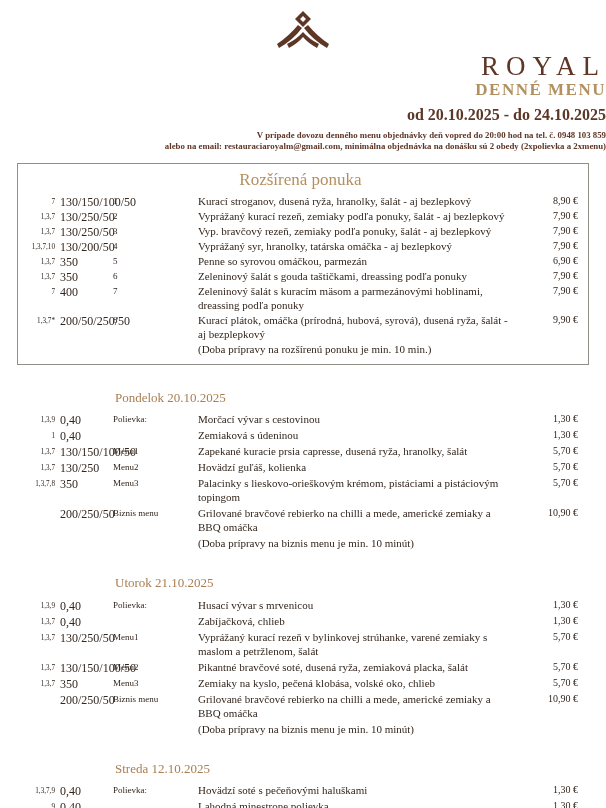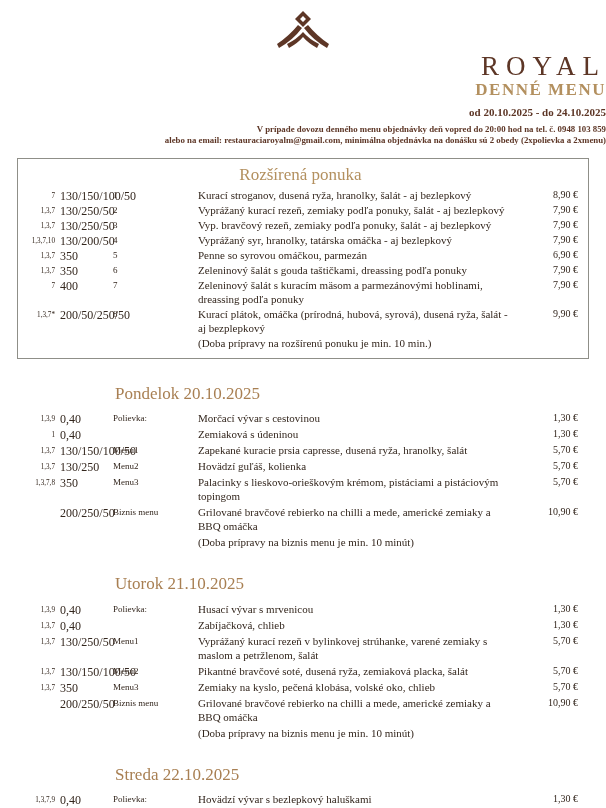--- a/index.html
+++ b/index.html
@@ -23,21 +23,21 @@
   .logo{display:block;margin:0 auto;width:64px;height:40px;}
   .brand{
     font-size:27px;letter-spacing:7px;padding-left:7px;
     color:var(--brand-dark);line-height:1.05;margin-top:2px;
   }
   .subtitle{
     font-size:17px;font-weight:bold;letter-spacing:1.5px;padding-left:16px;
     color:var(--accent-tan);line-height:1.1;margin-top:1px;
   }
   .daterange{
-    font-size:11px;font-weight:bold;color:var(--brand-dark);
+    font-size:16px;font-weight:bold;color:var(--brand-dark);
     margin-top:6px;line-height:1.1;
   }
   .info{
     margin-top:6px;font-size:8.8px;font-weight:bold;color:var(--brand-dark);
     line-height:1.28;
   }
   
   .box{
     margin:11px 17px 0 17px;
     border:1px solid var(--border);
@@ -61,21 +61,21 @@
   }
   .cell-weight{font-size:12px;line-height:10px;padding-top:3px;white-space:nowrap;}
   .cell-label{font-size:9px;line-height:11px;padding-top:2px;white-space:nowrap;}
   .cell-desc{font-size:11px;line-height:14px;}
   .cell-price{
     font-size:10px;line-height:14px;text-align:right;white-space:nowrap;
   }
   
   .days{padding:0 28px 0 17px;}
   .day-heading{
-    font-size:17px;color:var(--heading-tan);line-height:1.2;
+    font-size:13px;color:var(--heading-tan);line-height:1.2;
     margin:25px 0 7px 98px;font-weight:normal;
   }
   .day-items .menu-row{margin-bottom:2px;}
 </style>
 </head>
 <body>
 
 <div class="page">
 
   <div class="header">
@@ -294,28 +294,28 @@
             <span class="cell-allergens"></span>
             <span class="cell-weight"></span>
             <span class="cell-label"></span>
             <span class="cell-desc">(Doba prípravy na biznis menu je min. 10 minút)</span>
             <span class="cell-price"></span>
           </div>
         </div>
     </div>
 
     <div class="day-section">
-      <h2 class="day-heading">Streda 22.10.2025</h2>
+      <h2 class="day-heading">Streda 12.10.2025</h2>
       <div class="day-items">
 
           <div class="menu-row">
             <span class="cell-allergens">1,3,7,9</span>
             <span class="cell-weight">0,40</span>
             <span class="cell-label">Polievka:</span>
-            <span class="cell-desc">Hovädzí vývar s bezlepkový haluškami</span>
+            <span class="cell-desc">Hovädzí soté s pečeňovými haluškami</span>
             <span class="cell-price">1,30 €</span>
           </div>
 
           <div class="menu-row">
             <span class="cell-allergens">9</span>
             <span class="cell-weight">0,40</span>
             <span class="cell-label"></span>
             <span class="cell-desc">Lahodná minestrone polievka</span>
             <span class="cell-price">1,30 €</span>
           </div>

